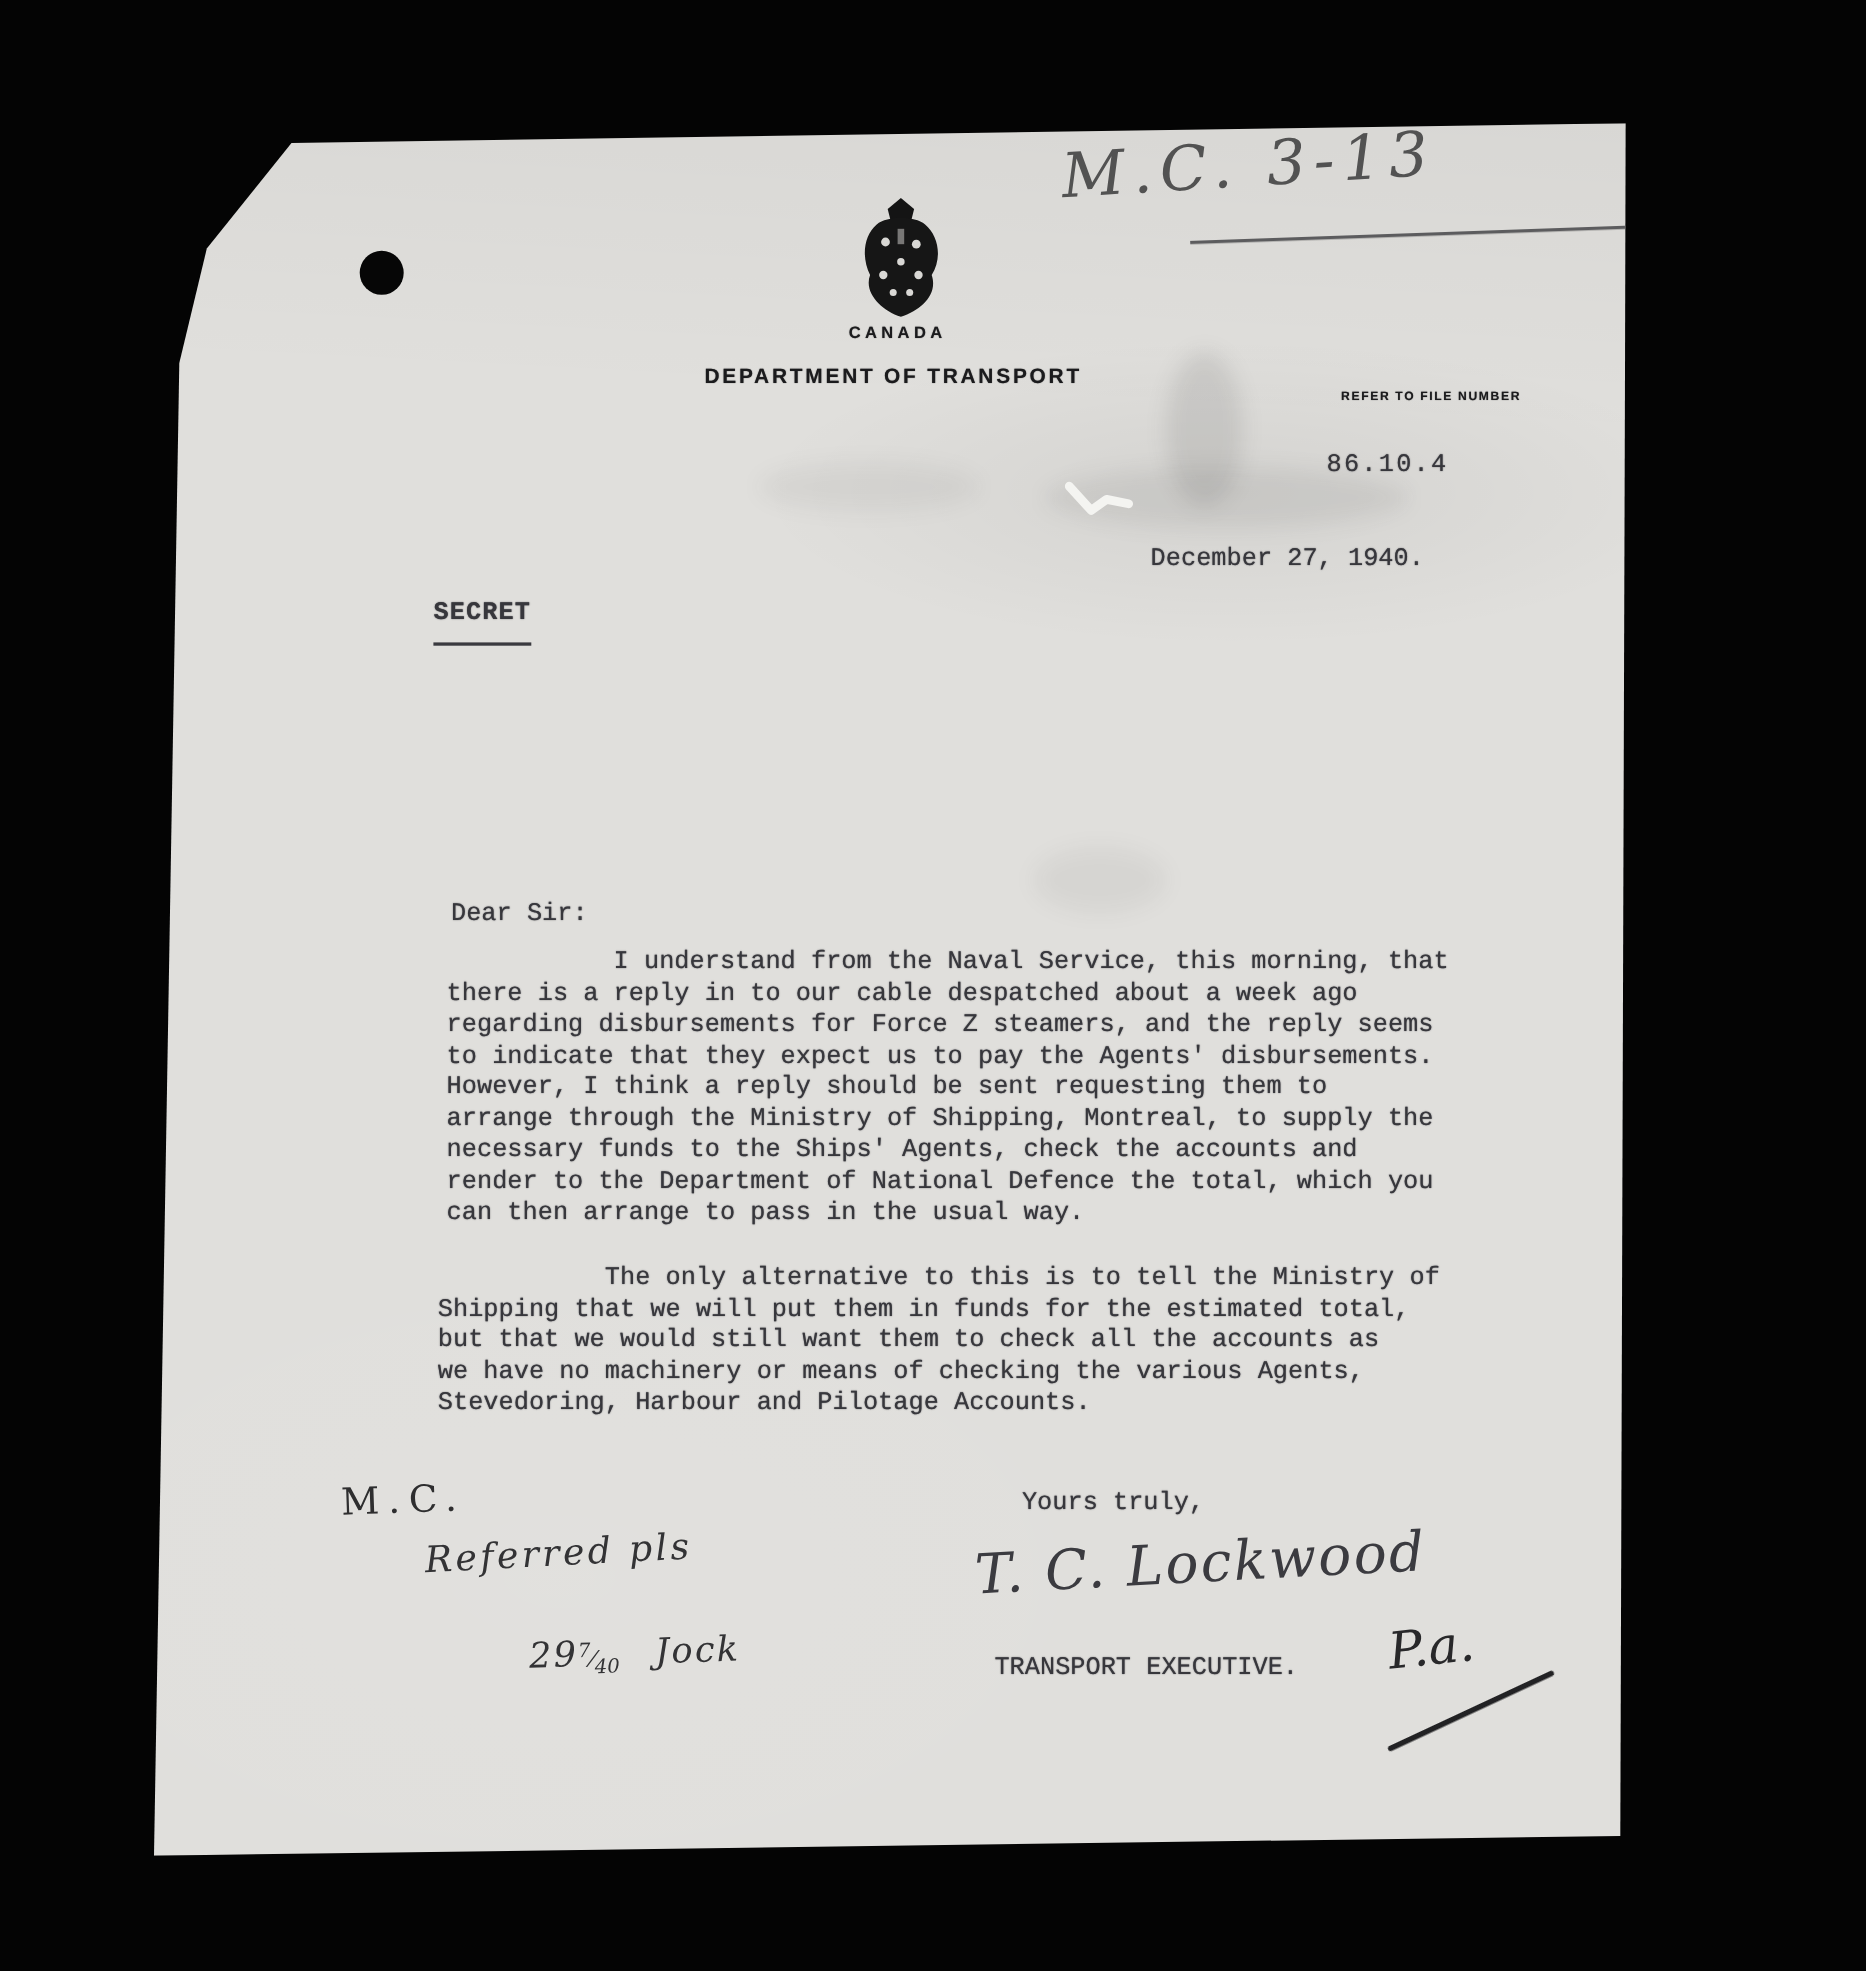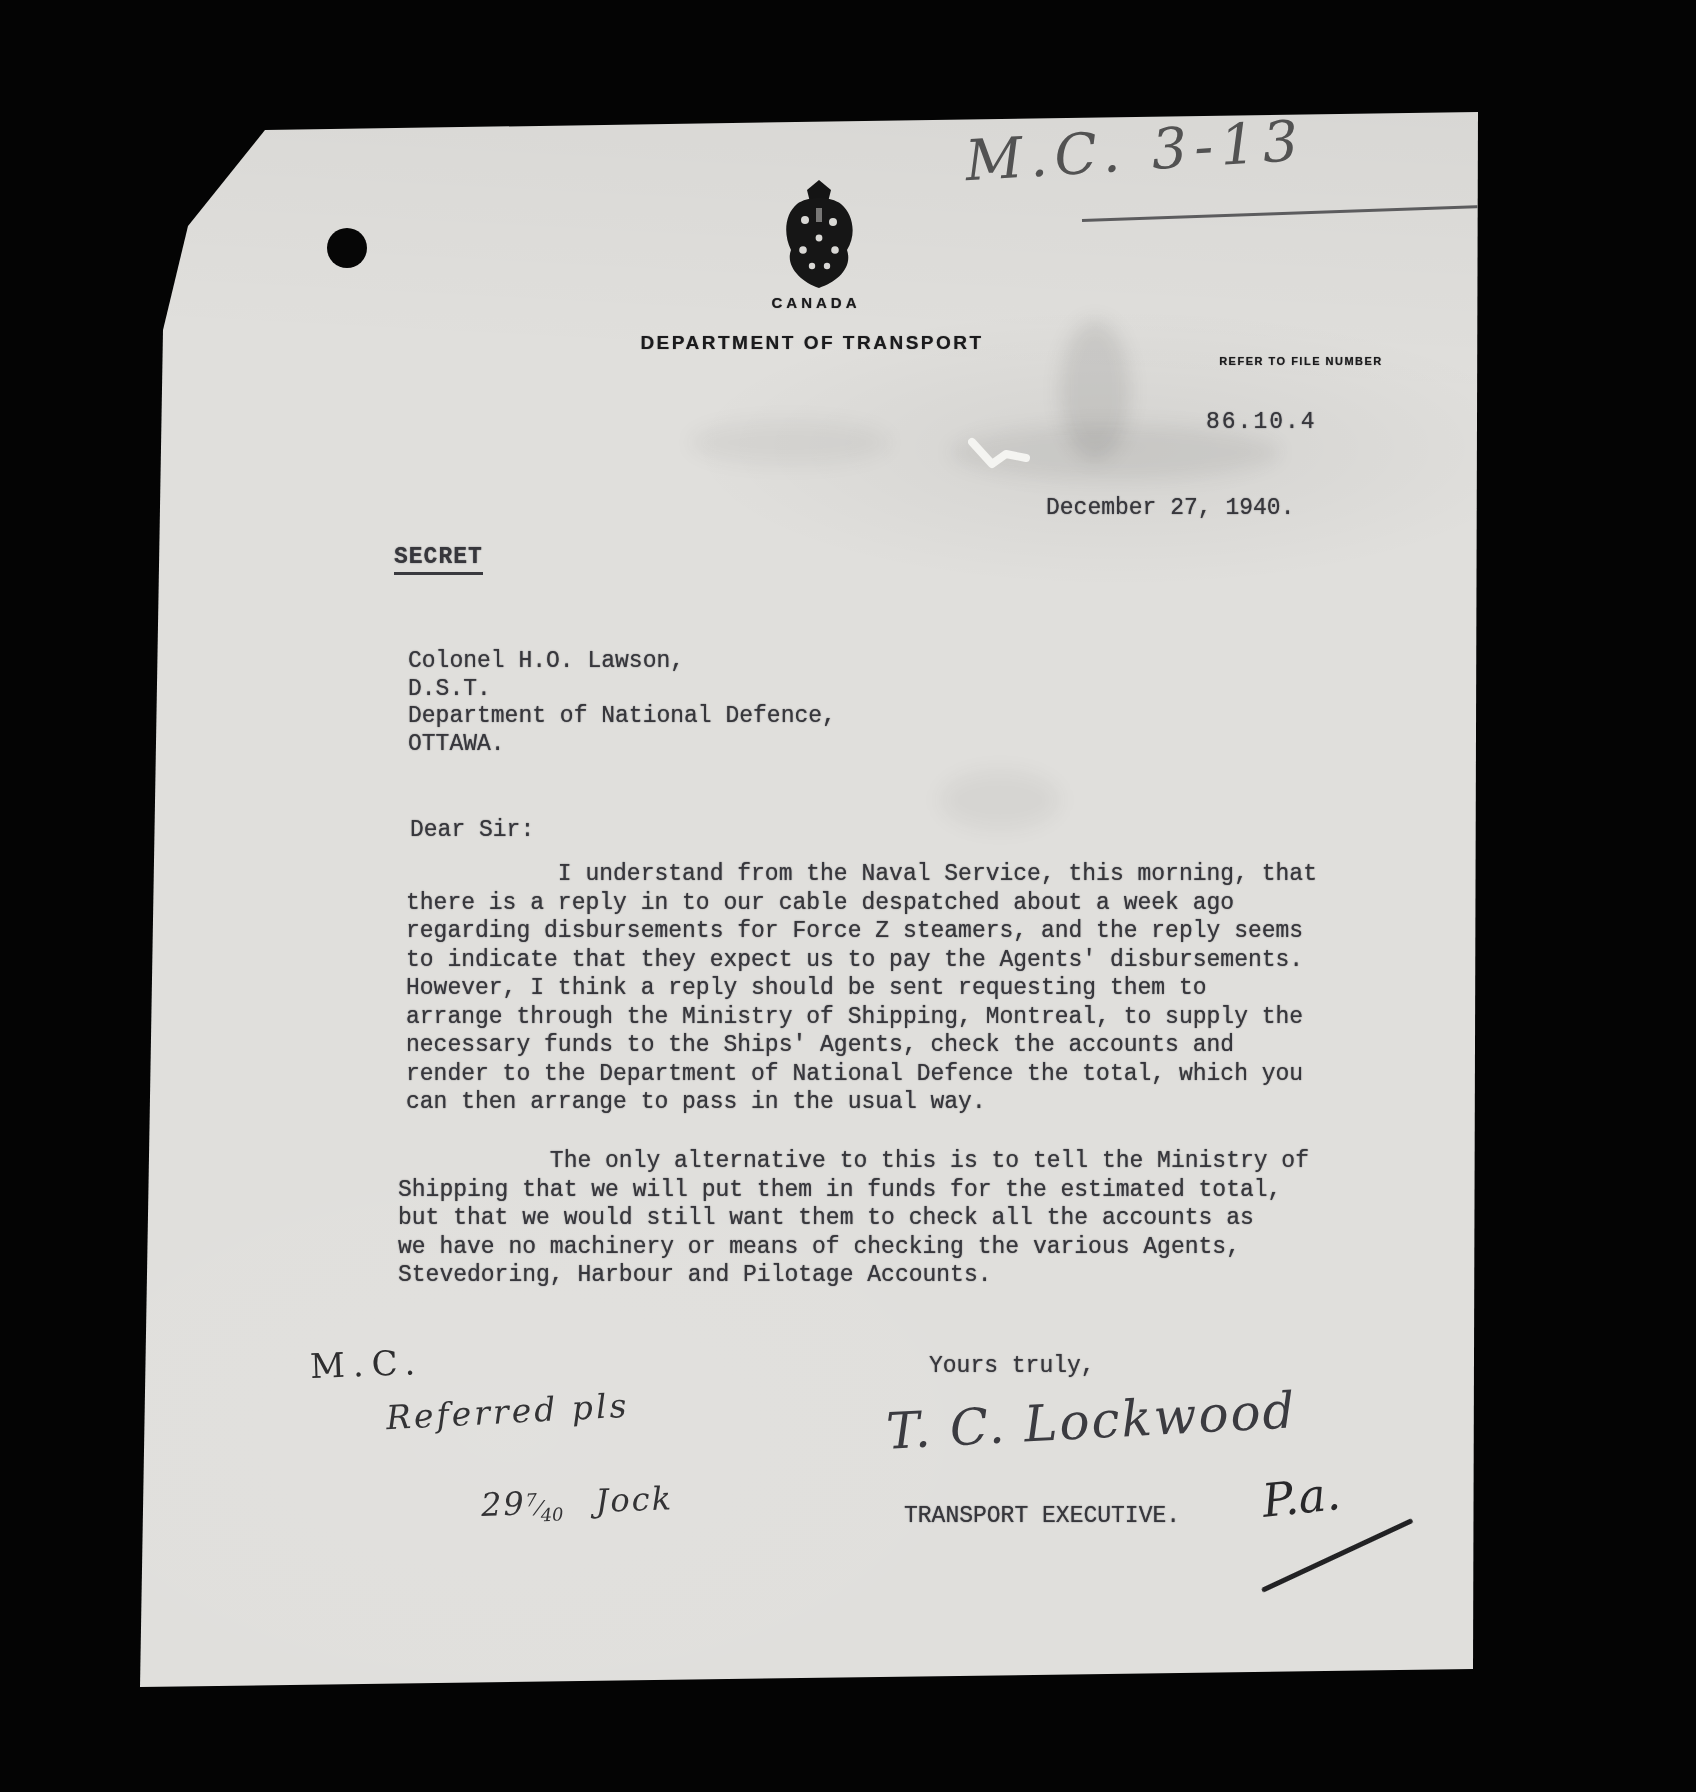--- a/index.html
+++ b/index.html
@@ -20,21 +20,21 @@
   .print{font-family:"Liberation Sans",sans-serif;font-weight:700;color:#1b1b1d;
          text-shadow:0 0 1px rgba(20,20,20,0.65);white-space:pre;}
   
   .hand{font-family:"DejaVu Serif",serif;font-style:italic;color:#4a4a4c;white-space:pre;}
   .hole{position:absolute;left:327px;top:228px;width:40px;height:40px;border-radius:50%;
         background:#060606;}
   .crease{position:absolute;left:176px;top:128px;width:128px;height:8px;background:rgba(90,90,88,0.25);
           filter:blur(3px);transform:rotate(-128deg);transform-origin:left center;}
   .smudge{position:absolute;border-radius:50%;filter:blur(9px);}
   .line-mark{position:absolute;background:#57575a;filter:blur(0.6px);transform-origin:left center;}
-  .secret{font-weight:700;letter-spacing:1px;border-bottom:3px solid #3a3a3f;padding-bottom:0;}
+  .secret{font-weight:700;letter-spacing:1px;border-bottom:3px solid #3a3a3f;padding-bottom:12px;}
   .frac{display:inline-block;font-size:0.62em;vertical-align:-0.05em;letter-spacing:0;}
   .frac sup{vertical-align:0.5em;font-size:0.9em;}
   .frac sub{vertical-align:-0.35em;font-size:0.9em;}
 </style>
 </head>
 <body>
 
 <div class="stage">
 
   <div class="paper">
@@ -68,24 +68,20 @@
     <div class="abs print" style="left:612px;top:332px;width:400px;text-align:center;font-size:19px;letter-spacing:2.5px;">DEPARTMENT OF TRANSPORT</div>
 
 
     <div class="abs print" style="left:1196px;top:355px;width:210px;text-align:center;font-size:11px;letter-spacing:1.5px;">REFER TO FILE NUMBER</div>
     <div class="abs type" style="left:1206px;top:408px;letter-spacing:2px;">86.10.4</div>
 
     <div class="abs type" style="left:1046px;top:494px;">December 27, 1940.</div>
 
     <div class="abs type secret" style="left:394px;top:543px;">SECRET</div>
 
-    <div class="abs type" style="left:408px;top:648px;line-height:27.5px;">Colonel H.O. Lawson,
-D.S.T.
-Department of National Defence,
-OTTAWA.</div>
 
     <div class="abs type" style="left:410px;top:816px;">Dear Sir:</div>
 
     <div class="abs type" style="left:406px;top:860px;">           I understand from the Naval Service, this morning, that
 there is a reply in to our cable despatched about a week ago
 regarding disbursements for Force Z steamers, and the reply seems
 to indicate that they expect us to pay the Agents' disbursements.
 However, I think a reply should be sent requesting them to
 arrange through the Ministry of Shipping, Montreal, to supply the
 necessary funds to the Ships' Agents, check the accounts and

